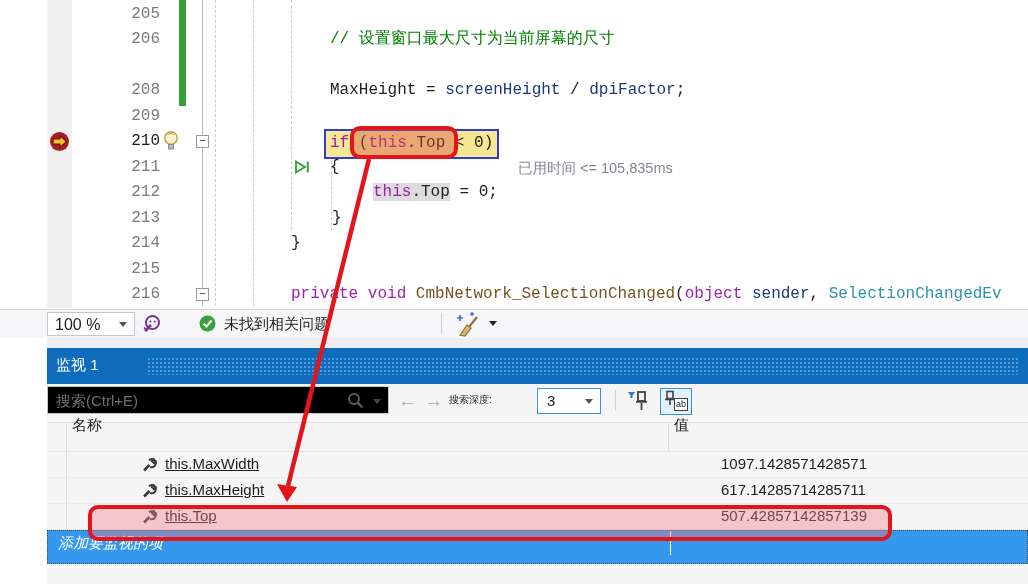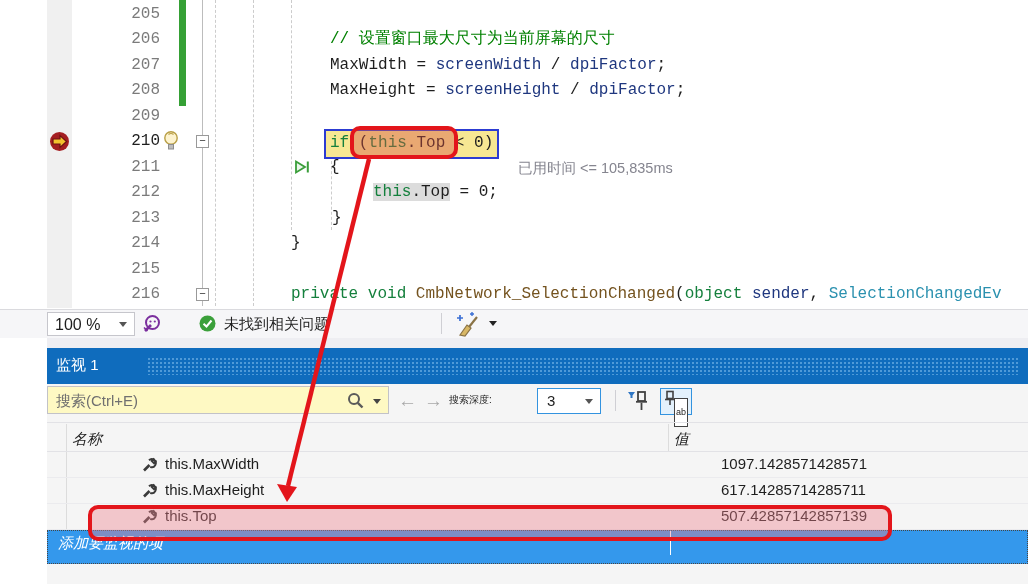--- a/index.html
+++ b/index.html
@@ -15,21 +15,21 @@
   .collapse-box{width:13px;height:13px;background:#fff;border:1px solid #999;box-sizing:border-box;
     font:11px/10px "Liberation Mono",monospace;text-align:center;color:#333;}
 
   
   #code-layer{left:0;top:2px;width:1028px;height:306px;}
   .code-line{position:absolute;left:0;width:1028px;height:26px;}
   .ln{position:absolute;left:90px;width:70px;text-align:right;
       font:16px/25px "Liberation Mono",monospace;color:#7b7b7b;}
   .ln.cur{color:#1e1e1e;}
   .code-text{position:absolute;top:0;white-space:pre;font:16px/25px "Liberation Mono",monospace;}
-  .c-kw{color:#15803d}.c-pn{color:#1e1e1e}.c-id{color:#1e1e1e}.c-loc{color:#1f377f}
+  .c-kw{color:#a21caf}.c-pn{color:#1e1e1e}.c-id{color:#1e1e1e}.c-loc{color:#1f377f}
   .c-cmt{color:#008000}.c-typ{color:#2b91af}.c-mth{color:#74531f}
   .c-hl{background:#dcdcdc;}
   .curr-stmt{display:inline-block;background:#f7e793;border:2px solid #2c3bd2;
              padding:0 4px 1px 4px;margin-left:-6px;}
   .perf-tip{left:518px;top:116px;font:14.5px "Liberation Sans",sans-serif;color:#85858f;margin-top:43px;}
 
   
   .ed-status{left:0;top:309px;width:1028px;height:29px;background:#f6f6f8;border-top:1px solid #dadade;box-sizing:border-box;}
   .zoom-combo{left:47px;top:312px;width:88px;height:24px;background:#fff;border:1px solid #c6c6cc;box-sizing:border-box;}
   .zoom-combo span{position:absolute;left:7px;top:3px;font-size:16px;}
@@ -37,32 +37,32 @@
   .vsep{width:1px;background:#cfcfd4;}
   .status-msg{left:224px;top:315px;font-size:15px;color:#1e1e1e;}
 
   
   .gap-strip{left:47px;top:338px;width:981px;height:10px;background:#eeeef2;}
   .watch-bg{left:47px;top:348px;width:981px;height:236px;background:#f5f5f5;}
   .watch-title{left:47px;top:348px;width:981px;height:36px;background:#0f6cbd;}
   .watch-title-text{position:absolute;left:9px;top:8px;color:#fff;font-size:15px;}
   .title-dots{position:absolute;left:100px;right:8px;top:9px;height:18px;
     background-image:radial-gradient(circle,#4f9ad8 1.1px,transparent 1.4px);background-size:4px 4px;}
-  .search-box{left:47px;top:386px;width:342px;height:28px;background:#fef9c3;border:1px solid #c2c2c8;box-sizing:border-box;}
+  .search-box{left:47px;top:386px;width:342px;height:28px;background:#000000;border:1px solid #c2c2c8;box-sizing:border-box;}
   .search-ph{position:absolute;left:8px;top:5px;color:#707070;font-size:15px;}
   .nav-arrow{top:390px;font-size:19px;color:#a8a8a8;}
   .depth-label{left:449px;top:393px;font-size:10px;}
   .depth-combo{left:537px;top:388px;width:64px;height:26px;background:#fff;border:1px solid #3393df;box-sizing:border-box;}
   .depth-combo span{position:absolute;left:9px;top:3px;font-size:15px;}
   .pin-btn{left:660px;top:388px;width:32px;height:27px;border:1px solid #3393df;background:#e3f1fc;box-sizing:border-box;}
   .hdr-line{left:47px;height:1px;background:#e2e2e6;width:981px;}
-  .col-head{top:430px;font-size:15px;color:#1e1e1e;font-style:italic;}
+  .col-head{top:416px;font-size:15px;color:#1e1e1e;}
   .watch-row{position:absolute;left:47px;width:981px;height:26px;}
   .row-div{position:absolute;left:0;bottom:0;width:981px;height:1px;background:#ebebee;}
-  .w-name{position:absolute;left:71px;top:3px;font-size:15px;}
+  .w-name{position:absolute;left:71px;top:3px;font-size:15px;text-decoration:underline;}
   .w-val{position:absolute;left:627px;top:3px;font-size:15px;}
   .w-icon{position:absolute;left:47px;top:5px;}
   .add-row{left:47px;top:530px;width:981px;height:34px;background:#3498ec;border:1px dotted #454545;box-sizing:border-box;}
   .add-row span{position:absolute;left:10px;top:3px;color:#fff;font-style:italic;font-size:15px;}
   .add-row .wdiv{position:absolute;left:622px;top:0;width:1px;height:24px;background:#fff;}
 
   
   .red-box{border:4px solid #e3151b;border-radius:10px;box-sizing:border-box;z-index:30;}
   .red-box.code{left:350px;top:126px;width:108px;height:33px;background:rgba(214,80,70,.42);}
   .red-box.watch{left:88px;top:505px;width:804px;height:36px;background:rgba(238,128,140,.40);}
@@ -82,24 +82,20 @@
   <div class="abs guide" style="left:331px;top:156px;height:74px;"></div>
 
   <div class="abs" id="code-layer">
       <div class="code-line" style="top: 0px;">
         <span class="ln">205</span>
       </div>
       <div class="code-line" style="top: 25.45px;">
         <span class="ln">206</span>
         <span class="code-text" style="left: 330px;"><span class="c-cmt">// 设置窗口最大尺寸为当前屏幕的尺寸</span></span>
       </div>
-      <div class="code-line" style="top: 50.9px;">
-        <span class="ln">207</span>
-        <span class="code-text" style="left: 330px;"><span class="c-id">MaxWidth</span><span class="c-pn"> = </span><span class="c-loc">screenWidth</span><span class="c-pn"> / </span><span class="c-loc">dpiFactor</span><span class="c-pn">;</span></span>
-      </div>
       <div class="code-line" style="top: 76.35px;">
         <span class="ln">208</span>
         <span class="code-text" style="left: 330px;"><span class="c-id">MaxHeight</span><span class="c-pn"> = </span><span class="c-loc">screenHeight</span><span class="c-pn"> / </span><span class="c-loc">dpiFactor</span><span class="c-pn">;</span></span>
       </div>
       <div class="code-line" style="top: 101.8px;">
         <span class="ln">209</span>
       </div>
       <div class="code-line" style="top: 127.25px;">
         <span class="ln cur">210</span>
         <span class="code-text" style="left: 330px;"><span class="curr-stmt"><span class="c-kw">if </span><span class="c-pn">(</span><span class="c-kw">this</span><span class="c-pn">.</span><span class="c-id">Top</span><span class="c-pn"> &lt; </span><span class="c-pn">0)</span></span></span>
@@ -202,21 +198,21 @@
     <rect x="11" y="3" width="7" height="9" fill="none" stroke="#424242" stroke-width="1.8"></rect>
     <line x1="9" y1="12.8" x2="20" y2="12.8" stroke="#424242" stroke-width="1.8"></line>
     <line x1="14.5" y1="13.8" x2="14.5" y2="21" stroke="#424242" stroke-width="1.8"></line>
   </svg>
   <div class="abs pin-btn">
     <svg style="position:absolute;left:2px;top:1px;" width="16" height="16">
       <rect x="4" y="1.5" width="6" height="7" fill="none" stroke="#424242" stroke-width="1.6"></rect>
       <line x1="2" y1="9.5" x2="12" y2="9.5" stroke="#424242" stroke-width="1.6"></line>
       <line x1="7" y1="10" x2="7" y2="15" stroke="#424242" stroke-width="1.6"></line>
     </svg>
-    <span style="position:absolute;left:13px;top:9px;border:1px solid #424242;background:#fff;font:9px/11px 'Liberation Sans',sans-serif;padding:8px 1px;">ab</span>
+    <span style="position:absolute;left:13px;top:9px;border:1px solid #424242;background:#fff;font:9px/11px 'Liberation Sans',sans-serif;padding:0 1px;">ab</span>
   </div>
 
   <div class="abs hdr-line" style="top:422px;"></div>
   <span class="abs col-head" style="left:72px;">名称</span>
   <span class="abs col-head" style="left:674px;">值</span>
   <div class="abs vsep" style="left:66px;top:424px;height:106px;background:#dcdcdc;"></div>
   <div class="abs vsep" style="left:668px;top:424px;height:28px;background:#dcdcdc;"></div>
   <div class="abs hdr-line" style="top:451px;"></div>
 
   <div id="watch-rows">

